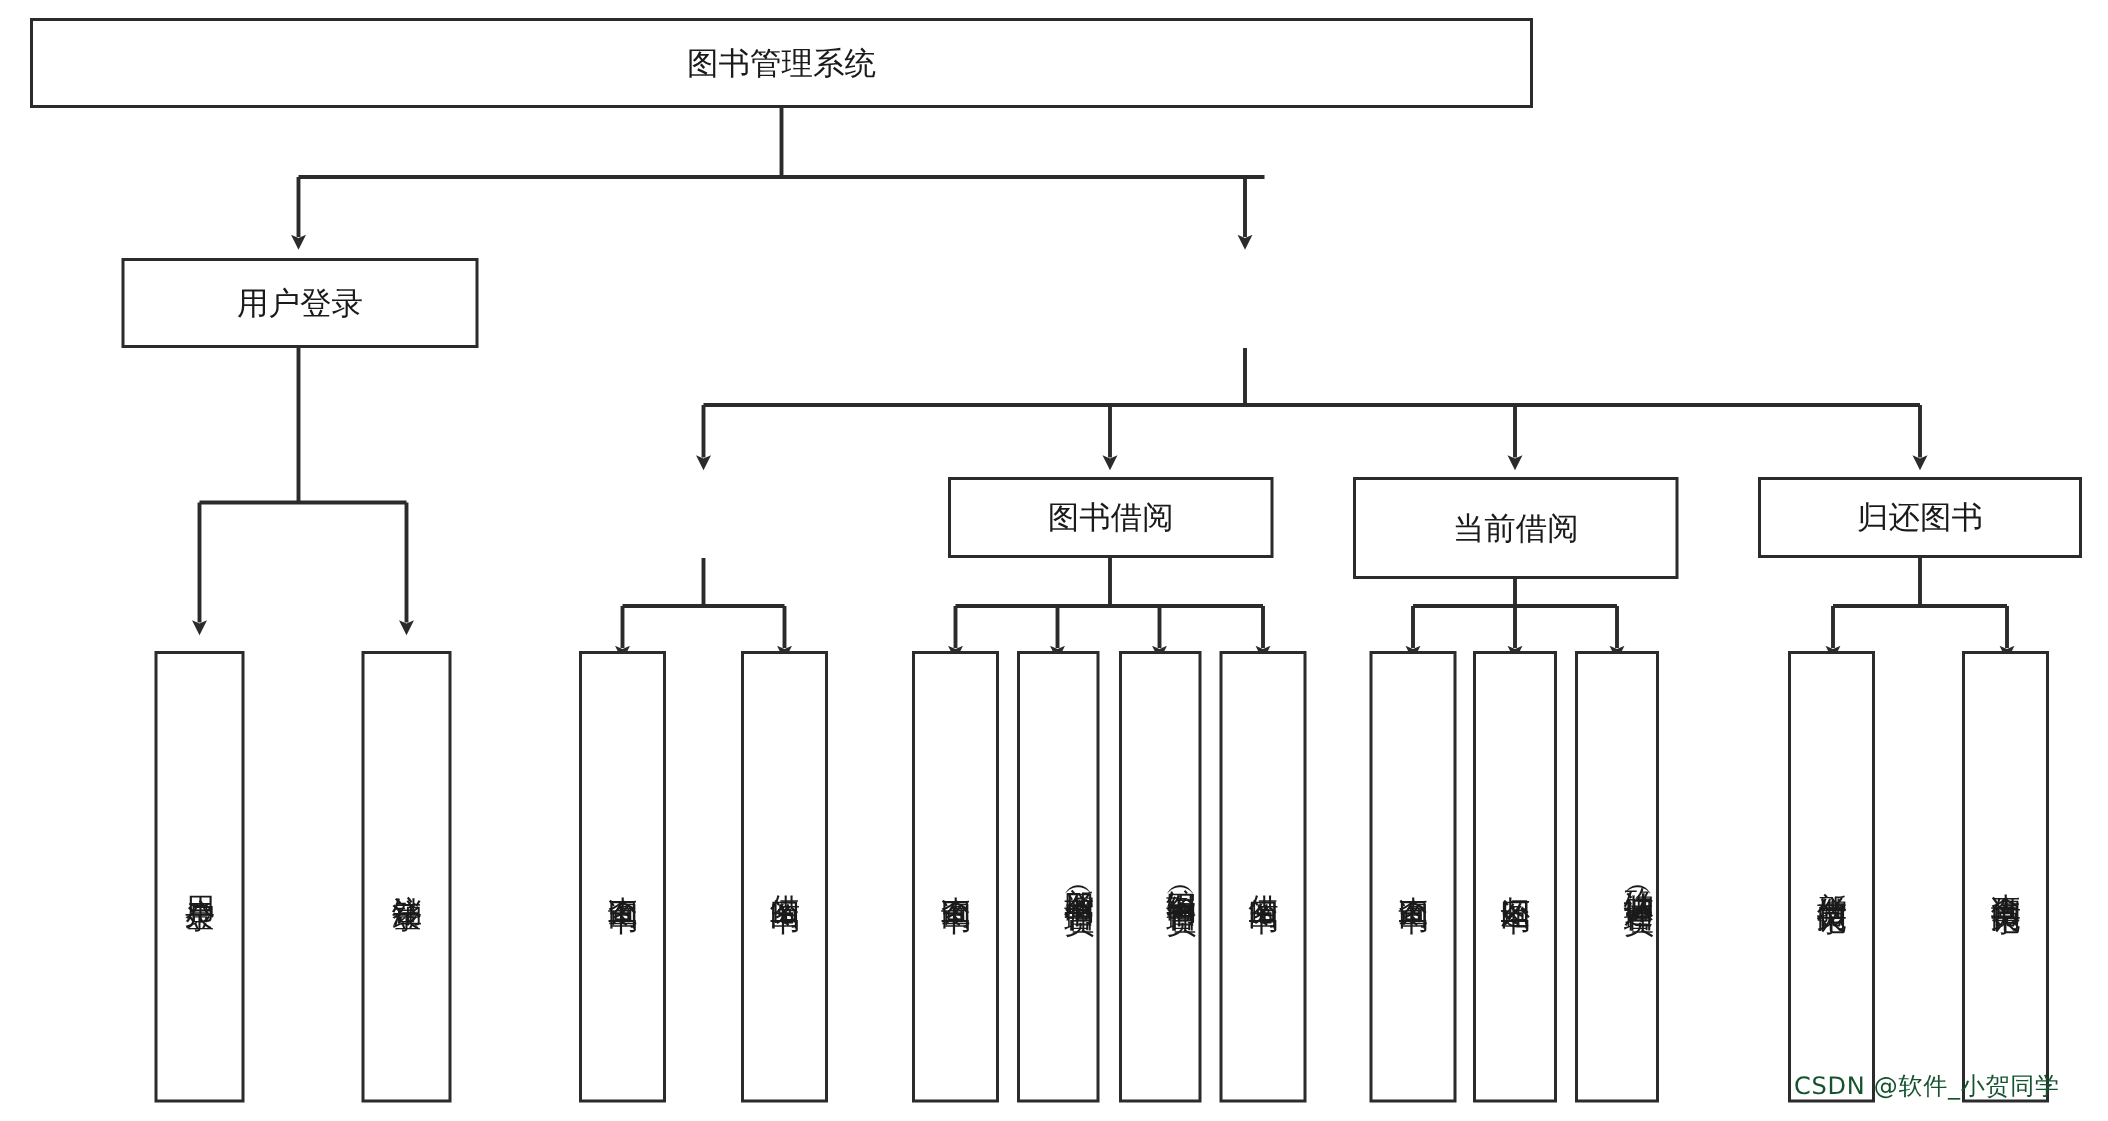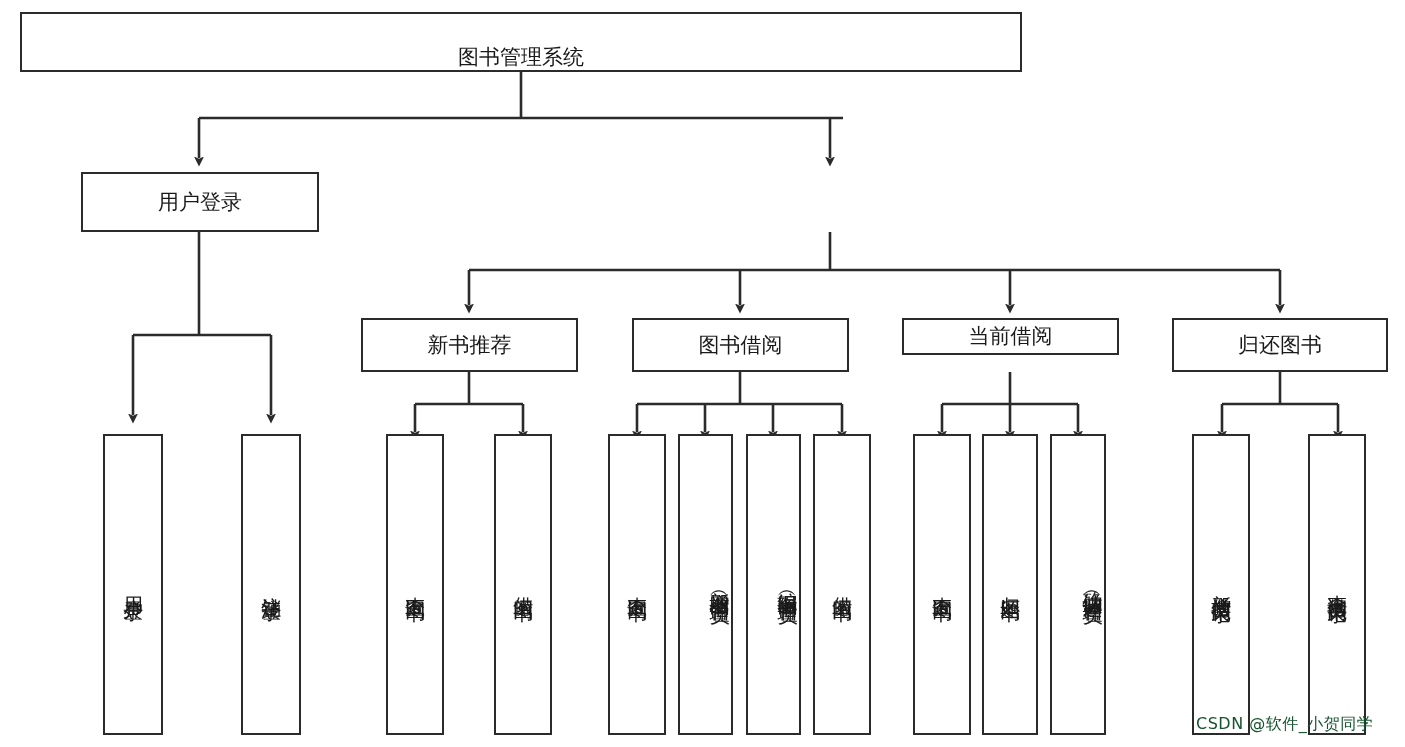--- a/index.html
+++ b/index.html
@@ -112,35 +112,32 @@
       <path d="M1010,404 L1010,432" marker-end="url(#arw)"></path>
       <path d="M1078,404 L1078,432" marker-end="url(#arw)"></path>
 
       <path d="M1280,372 L1280,404"></path>
       <path d="M1222,404 L1338,404"></path>
       <path d="M1222,404 L1222,432" marker-end="url(#arw)"></path>
       <path d="M1338,404 L1338,432" marker-end="url(#arw)"></path>
     </g>
   </svg>
 
-  <div class="node root" style="left:20px; top:12px; width:1002px; height:60px;align-items:flex-end;">
+  <div class="node root" style="left:20px; top:12px; width:1002px; height:60px;">
     <span>图书管理系统</span>
   </div>
 
   <div class="node h" style="left:81px; top:172px; width:238px; height:60px;">
     <span>用户登录</span>
   </div>
 
-  <div class="node h" style="left:361px; top:318px; width:217px; height:54px;">
-    <span>新书推荐</span>
-  </div>
   <div class="node h" style="left:632px; top:318px; width:217px; height:54px;">
     <span>图书借阅</span>
   </div>
-  <div class="node h" style="left:902px; top:318px; width:217px; height:37px;">
+  <div class="node h" style="left:902px; top:318px; width:217px; height:68px;">
     <span>当前借阅</span>
   </div>
   <div class="node h" style="left:1172px; top:318px; width:216px; height:54px;">
     <span>归还图书</span>
   </div>
 
   <div class="node v" style="left:103px; top:434px; width:60px; height:301px;">
     <span>用户登录</span>
   </div>
   <div class="node v" style="left:241px; top:434px; width:60px; height:301px;">

